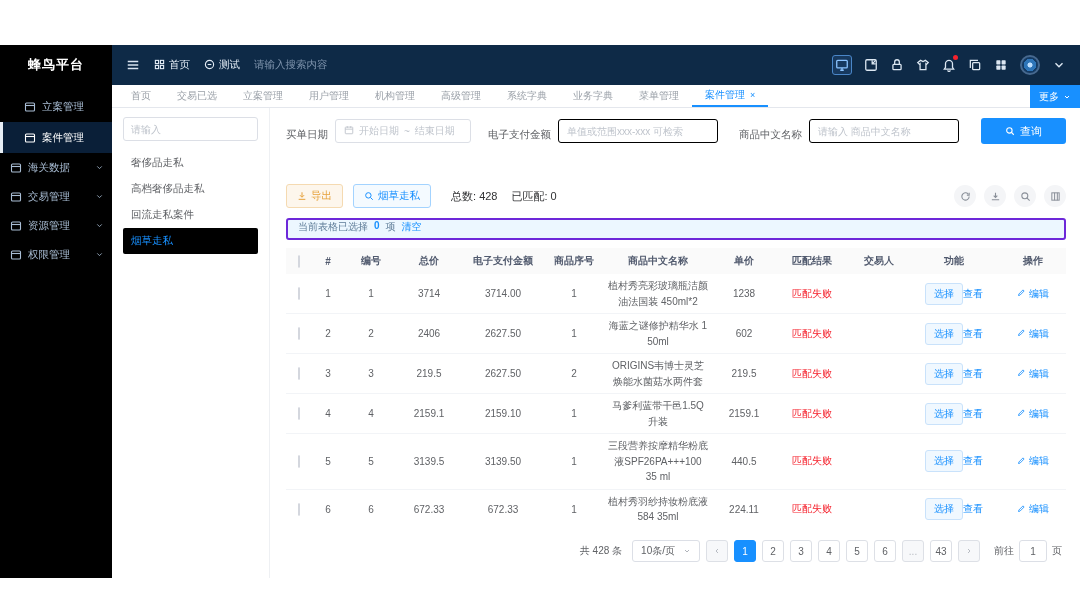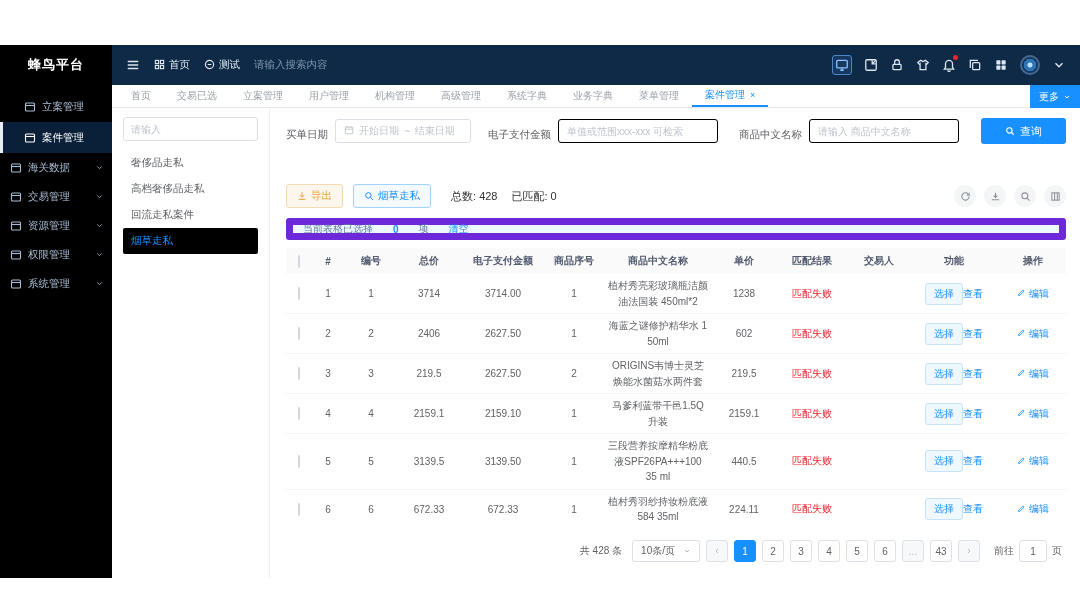--- a/index.html
+++ b/index.html
@@ -70,21 +70,21 @@
 
   .toolbar { display:flex; align-items:center; gap:10px; margin-top:40px; flex-shrink:0; }
   .btn-export { background:#fdf6ec; border:1px solid #f5dab1; color:#e6a23c; height:24px; border-radius:3px; font-size:10.5px; display:flex; gap:4px; align-items:center; padding:0 10px; cursor:pointer; }
   .btn-match { background:#f4faff; border:1px solid #a3d3ff; color:#1890ff; height:24px; border-radius:3px; font-size:10.5px; display:flex; gap:4px; align-items:center; padding:0 10px; cursor:pointer; }
   .btn-export svg, .btn-match svg { width:10px; height:10px; }
   .totals { font-size:11px; color:#303133; margin-left:10px; display:flex; gap:14px; }
   .table-icons { margin-left:auto; display:flex; gap:8px; }
   .circ { width:22px; height:22px; border-radius:50%; background:#f4f5f7; display:flex; align-items:center; justify-content:center; color:#8a9099; cursor:pointer; }
   .circ svg { width:11px; height:11px; }
 
-  .selbar { margin-top:10px; background:#ecf7ff; border:7px solid #6d28d9; border-radius:3px; height:22px; display:flex; align-items:center; font-size:10px; color:#5d7astro; color:#5d7b97; padding:0 10px; gap:20px; flex-shrink:0; }
+  .selbar { margin-top:10px; background:#ecf7ff; border:2px solid #6d28d9; border-radius:3px; height:22px; display:flex; font-size:10px; color:#5d7astro; color:#5d7b97; padding:0 10px; gap:6px; flex-shrink:0; }
   .selbar .cnt { color:#1890ff; font-weight:bold; }
   .selbar .clear { color:#1890ff; margin-left:0; cursor:pointer; }
 
   .tablewrap { margin-top:8px; flex:1; overflow:hidden; min-height:0; }
   .grid-row { display:grid; grid-template-columns:26px 32px 54px 62px 86px 56px minmax(0,1fr) 60px 76px 58px 92px 66px; align-items:center; text-align:center; }
   .thead { background:#fafafa; font-size:10px; color:#515a6e; font-weight:bold; height:26px; }
   .trow { font-size:10px; color:#606266; min-height:35px; border-bottom:1px solid #f2f4f7; }
   .tname { padding:4px 6px; line-height:1.55; }
   .result { color:#f5222d; }
   .cb { width:12px; height:12px; border:1px solid #d4d7de; border-radius:2px; background:#fff; margin:0 auto; cursor:pointer; }
@@ -173,34 +173,20 @@
           </span>
         </div>
         <div class="side-item">
           <span class="sicon">
             <svg viewBox="0 0 24 24" fill="none" stroke="currentColor" stroke-width="2.2">
               <rect x="3" y="4" width="18" height="16" rx="2"></rect>
               <path d="M3 9h18"></path>
             </svg>
           </span>
     <span>权限管理</span>
-    <span class="caret">
-            <svg viewBox="0 0 24 24" fill="none" stroke="currentColor" stroke-width="2.6">
-              <path d="M6 9l6 6 6-6"></path>
-            </svg>
-          </span>
-        </div>
-        <div class="side-item">
-          <span class="sicon">
-            <svg viewBox="0 0 24 24" fill="none" stroke="currentColor" stroke-width="2.2">
-              <rect x="3" y="4" width="18" height="16" rx="2"></rect>
-              <path d="M3 9h18"></path>
-            </svg>
-          </span>
-    <span>系统管理</span>
     <span class="caret">
             <svg viewBox="0 0 24 24" fill="none" stroke="currentColor" stroke-width="2.6">
               <path d="M6 9l6 6 6-6"></path>
             </svg>
           </span>
         </div>
       </nav>
   </aside>
 
   <div class="rightcol">

